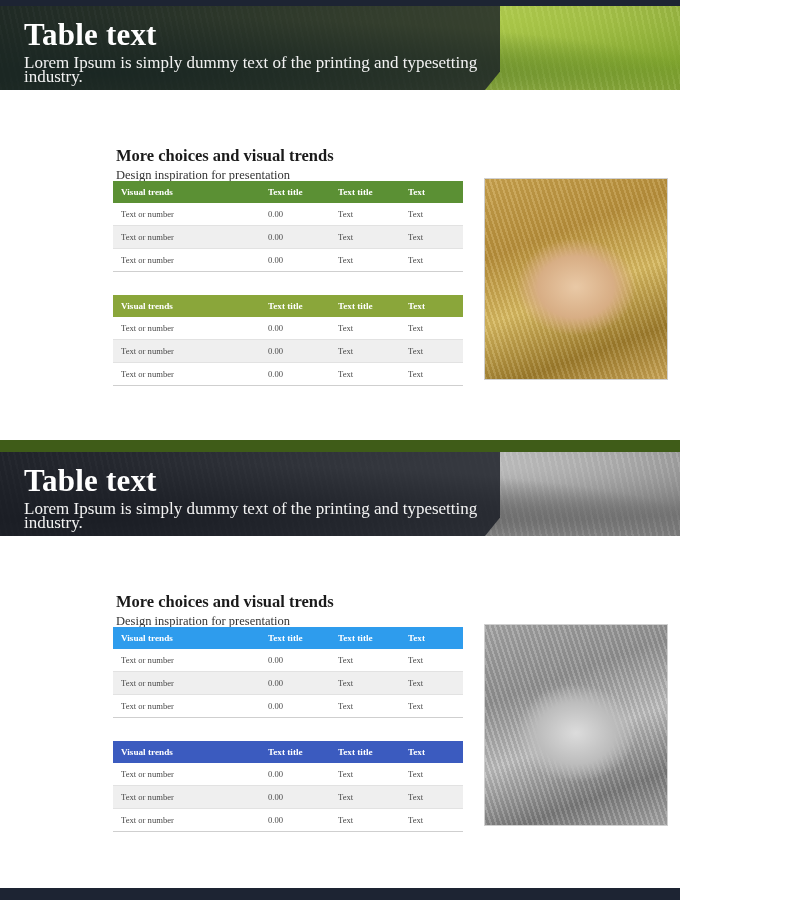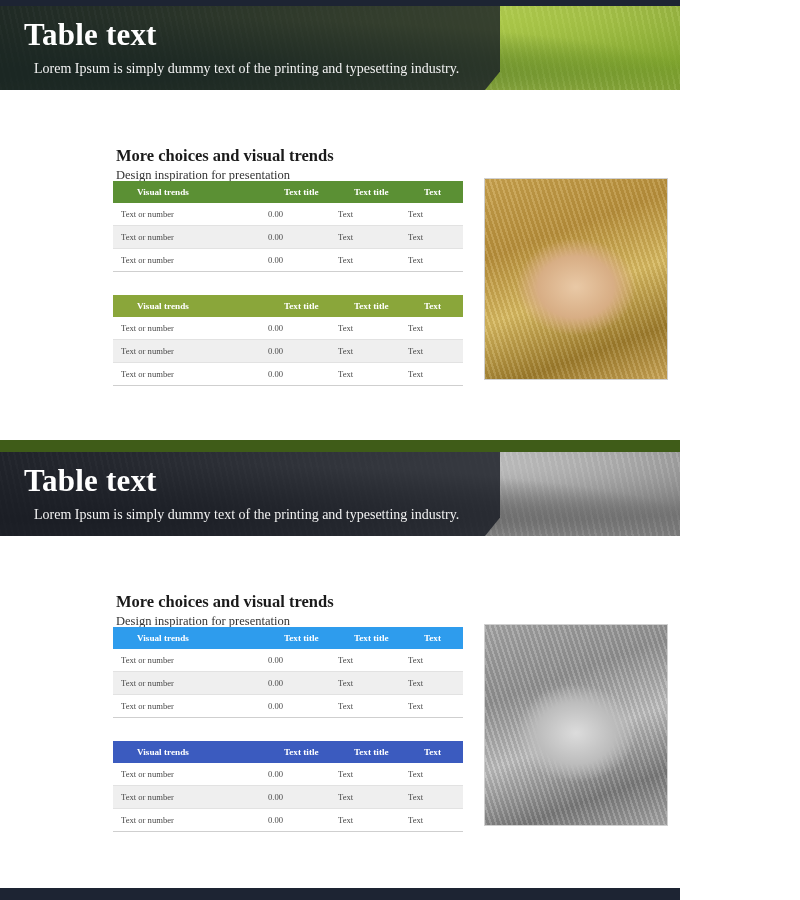--- a/index.html
+++ b/index.html
@@ -83,23 +83,23 @@
   .banner-title {
     font-family: "Liberation Serif", serif;
     font-size: 31px;
     font-weight: bold;
     line-height: 34px;
     letter-spacing: .2px;
     margin: 0 0 4px 0;
   }
   .banner-sub {
     font-family: "Liberation Serif", serif;
-    font-size: 14px;
+    font-size: 17px;
     line-height: 14px;
-    margin: 10px;
+    margin: 0;
     color: #f2f2f2;
   }
   
   .green-strip {
     position: absolute;
     left: 0;
     width: 800px;
     height: 12px;
     background: #3f5c18;
   }
@@ -134,21 +134,21 @@
     width: 350px;
     border-collapse: collapse;
     font-size: 8.6px;
     table-layout: fixed;
   }
   .tbl th {
     font-family: "Liberation Serif", serif;
     font-weight: bold;
     color: #ffffff;
     text-align: left;
-    padding: 6px 24px;
+    padding: 6px 8px;
     font-size: 9.2px;
     white-space: nowrap;
   }
   .tbl td {
     font-family: "Liberation Serif", serif;
     color: #4a4a4a;
     padding: 6px 8px;
     font-size: 8.6px;
     border-bottom: 1px solid #e2e2e2;
     white-space: nowrap;

